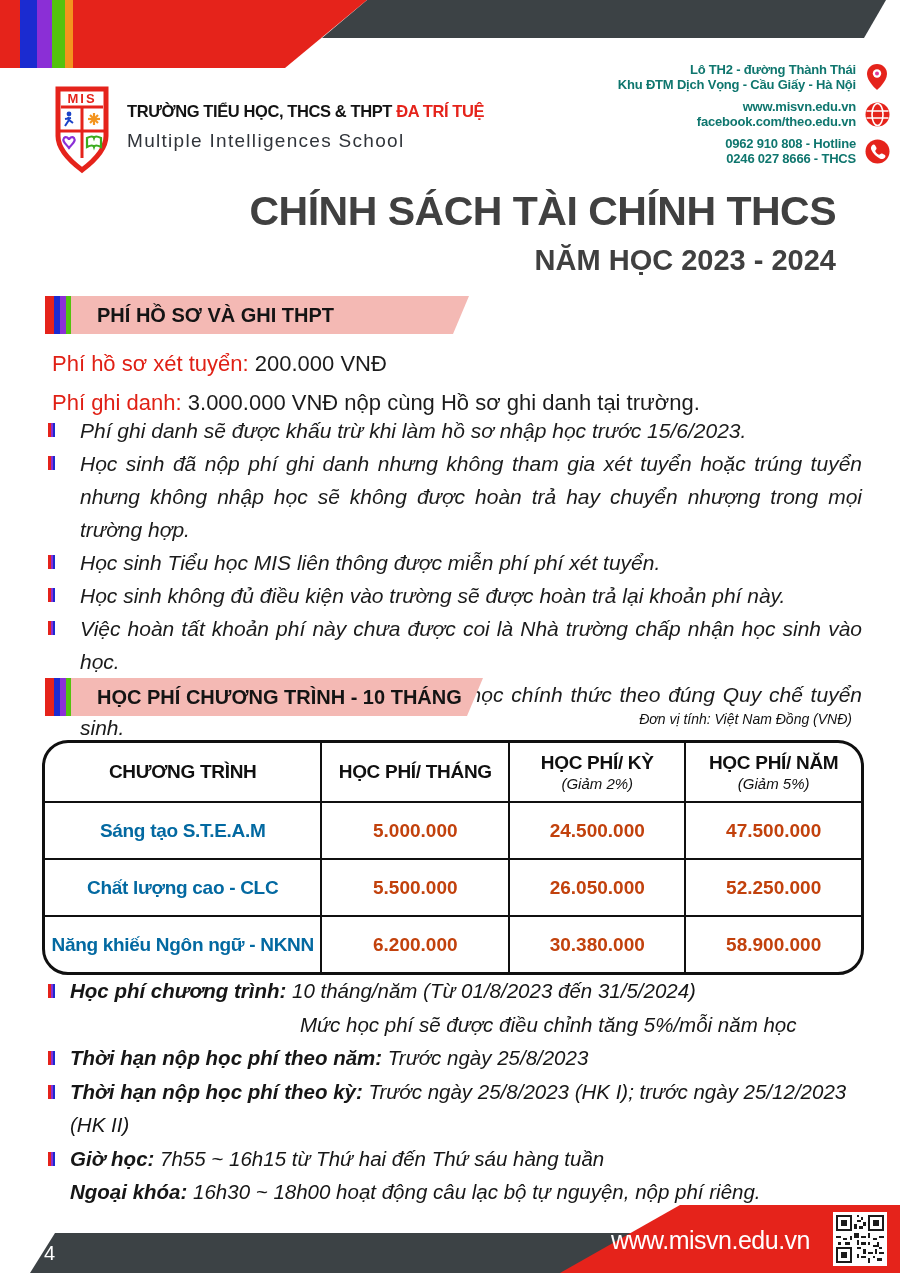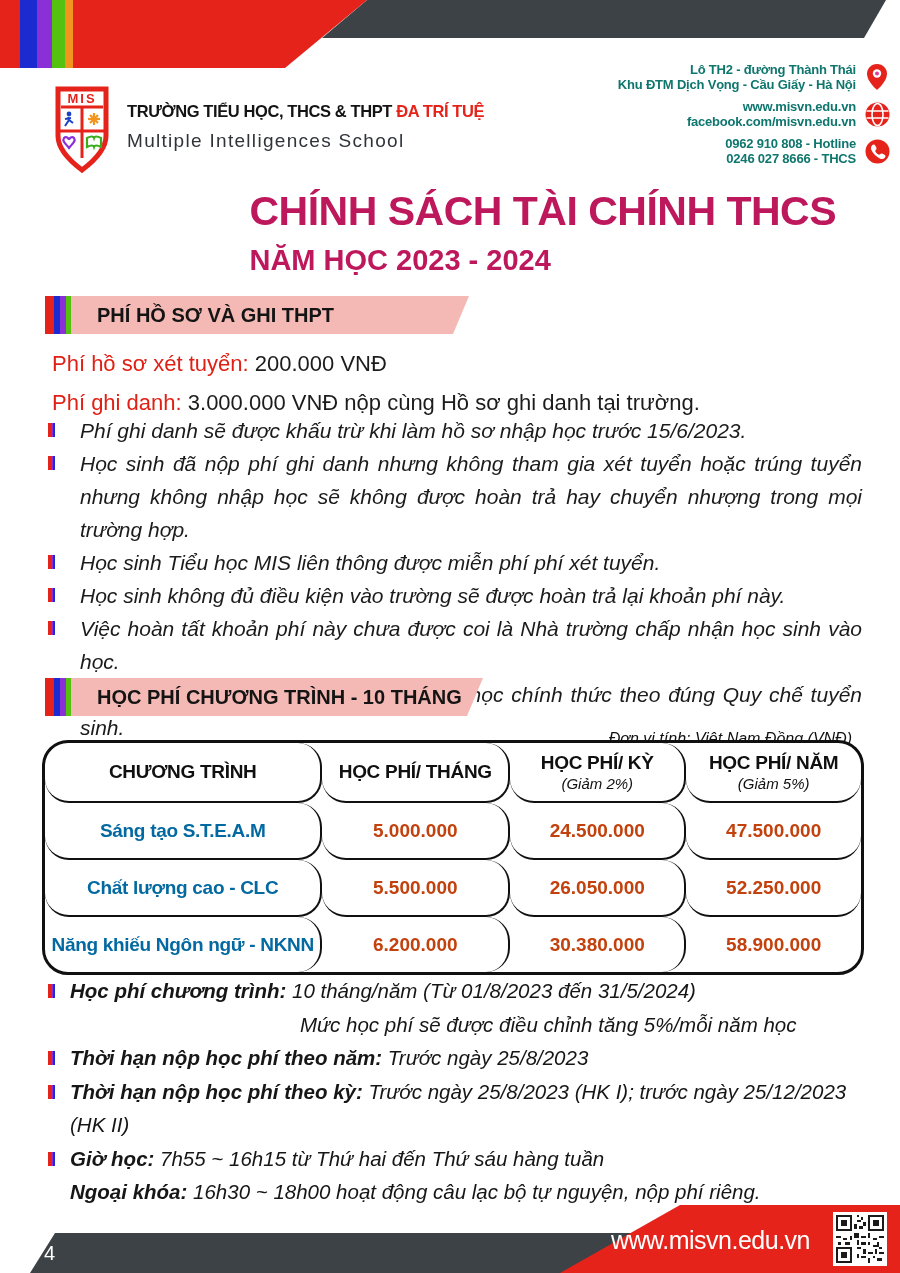--- a/index.html
+++ b/index.html
@@ -24,21 +24,21 @@
   .brand-line1 .accent{color:#e5231b;}
   .brand-line2{margin-top:9px;font-size:19px;letter-spacing:1.3px;color:#30343a;white-space:nowrap;}
 
   
   .contact{position:absolute;right:10px;top:62px;width:320px;}
   .cgroup{display:flex;justify-content:flex-end;align-items:center;margin-bottom:7px;}
   .ctext{text-align:right;font-size:13px;font-weight:bold;line-height:15px;color:#0f766e;letter-spacing:-0.2px;}
   .cicon{width:26px;height:28px;margin-left:8px;flex:0 0 auto;display:flex;align-items:center;justify-content:center;}
 
   
-  .doc-title{position:absolute;right:64px;top:188px;color:#be185d;}
+  .doc-title{position:absolute;right:64px;top:188px;text-align:right;color:#404040;}
   .doc-title .t1{font-size:41px;font-weight:bold;letter-spacing:-0.5px;white-space:nowrap;}
   .doc-title .t2{font-size:29px;font-weight:bold;margin-top:9px;}
 
   
   .banner{position:absolute;left:45px;height:38px;background:#f4b9b4;
           clip-path:polygon(0 0,100% 0,calc(100% - 16px) 100%,0 100%);}
   .banner .bs{position:absolute;top:0;height:100%;}
   .banner .bs1{left:0;width:9px;background:#e5231b;}
   .banner .bs2{left:9px;width:6px;background:#1b2bd0;}
   .banner .bs3{left:15px;width:6px;background:#8b2fd6;}
@@ -53,28 +53,28 @@
   .fees .lbl{color:#e02015;font-weight:normal;}
 
   
   .bullets{position:absolute;left:48px;top:414px;width:814px;}
   .bullet-item{position:relative;padding-left:32px;font-style:italic;font-size:21px;
                line-height:33px;color:#1b1b1b;text-align:justify;}
   .bullet-item::before{content:"";position:absolute;left:0;top:9px;width:7px;height:14px;
         background:linear-gradient(90deg,#e5231b 0 45%,#8b2fd6 45% 72%,#1b2bd0 72% 100%);}
 
   
-  .unit-note{position:absolute;right:48px;top:730px;font-style:italic;font-size:16px;color:#111;}
+  .unit-note{position:absolute;right:48px;top:711px;font-style:italic;font-size:14px;color:#111;}
 
   
   .tuition-table{position:absolute;left:42px;top:740px;width:816px;border:3px solid #101010;
                  border-radius:26px;overflow:hidden;background:#fff;}
   .tgrid{display:grid;grid-template-columns:34% 23% 21.6% 21.4%;}
   .tcell{border-right:2px solid #101010;border-bottom:2px solid #101010;
-         display:flex;flex-direction:column;align-items:center;justify-content:center;text-align:center;border-radius:24px;}
+         display:flex;flex-direction:column;align-items:center;justify-content:center;text-align:center;}
   .tcell.last-col{border-right:none;}
   .tcell.last-row{border-bottom:none;}
   .tcell.head{height:58px;}
   .tcell.body{height:55px;}
   .th-main{font-size:19px;font-weight:bold;color:#101010;letter-spacing:-0.3px;}
   .th-sub{font-size:15px;font-style:italic;color:#101010;margin-top:1px;}
   .prog{font-size:19px;font-weight:bold;color:#0369a1;letter-spacing:-0.3px;}
   .amount{font-size:19px;font-weight:bold;color:#c2410c;}
 
   
@@ -147,21 +147,21 @@
         <svg width="24" height="28" viewBox="0 0 24 28">
           <path d="M12 1 C6 1 2 5.5 2 11 C2 18.5 12 27 12 27 C12 27 22 18.5 22 11 C22 5.5 18 1 12 1 Z" fill="#e5231b"></path>
           <circle cx="12" cy="10.5" r="4.2" fill="#ffffff"></circle>
           <circle cx="12" cy="10.5" r="2" fill="#e03a9a"></circle>
         </svg>
       </div>
     </div>
     <div class="cgroup">
       <div class="ctext">
         <div>www.misvn.edu.vn</div>
-        <div>facebook.com/misvn.edu.vn</div>
+        <div>facebook.com/theo.edu.vn</div>
       </div>
       <div class="cicon">
         <svg width="25" height="25" viewBox="0 0 25 25">
           <circle cx="12.5" cy="12.5" r="12" fill="#e5231b"></circle>
           <g stroke="#ffffff" stroke-width="1.6" fill="none">
             <ellipse cx="12.5" cy="12.5" rx="5.5" ry="11"></ellipse>
             <path d="M1.5 9 H23.5 M1.5 16 H23.5"></path>
           </g>
         </svg>
       </div>

